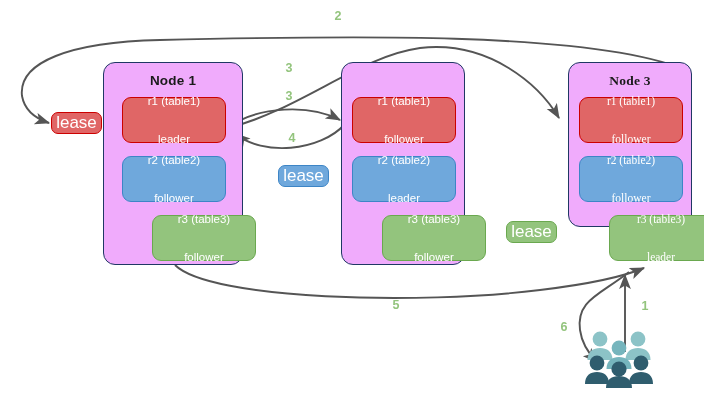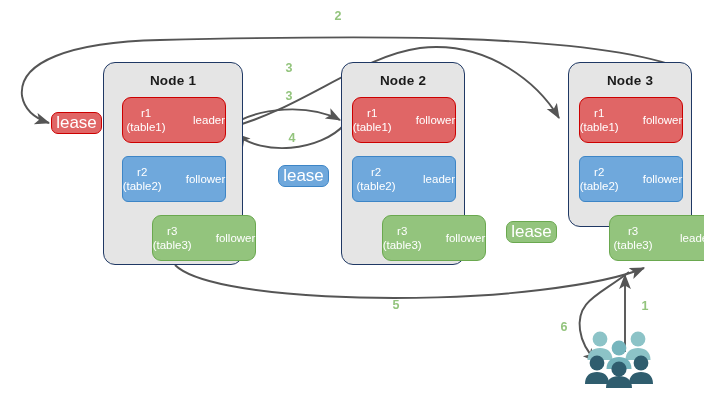--- a/index.html
+++ b/index.html
@@ -21,57 +21,56 @@
     top: 0;
     width: 704px;
     height: 405px;
     pointer-events: none;
   }
   .node-panel {
     position: absolute;
     box-sizing: border-box;
     border: 1.6px solid #1f3864;
     border-radius: 12px;
-    background: #e5e5e5;
+    background: #f0abfc;
   }
   .node-title {
     position: absolute;
     left: 0;
     right: 0;
     top: 10px;
     text-align: center;
     font-size: 13.5px;
     font-weight: bold;
     color: #1a1a1a;
     letter-spacing: .2px;
   }
   .replica {
     position: absolute;
     box-sizing: border-box;
     border-radius: 9px;
     display: flex;
-    flex-direction: row;
+    flex-direction: column;
     align-items: center;
     justify-content: center;
     color: #ffffff;
     font-size: 11.5px;
     line-height: 14px;
     text-align: center;
     border-width: 1.4px;
     border-style: solid;
     gap: 24px;
   }
   .rep-red {
     background: #e06666;
     border-color: #cc0000;
   }
   .rep-blue {
     background: #6fa8dc;
     border-color: #3d85c6;
-    border-radius: 6px;
   }
   .rep-green {
     background: #93c47d;
     border-color: #6aa84f;
     margin-left: 30px;
   }
   .lease-badge {
     position: absolute;
     box-sizing: border-box;
     border-radius: 7px;
@@ -132,36 +131,35 @@
       <span>r2 (table2)</span>
       <span>follower</span>
     </div>
     <div class="replica rep-green" style="left:18px; top:152px; width:104px; height:46px;">
       <span>r3 (table3)</span>
       <span>follower</span>
     </div>
   </div>
 
   <div class="node-panel" style="left:341px; top:62px; width:124px; height:203px;">
-    <div class="node-title">Node 2</div>
     <div class="replica rep-red" style="left:10px; top:34px; width:104px; height:46px;">
       <span>r1 (table1)</span>
       <span>follower</span>
     </div>
     <div class="replica rep-blue" style="left:10px; top:93px; width:104px; height:46px;">
       <span>r2 (table2)</span>
       <span>leader</span>
     </div>
     <div class="replica rep-green" style="left:10px; top:152px; width:104px; height:46px;">
       <span>r3 (table3)</span>
       <span>follower</span>
     </div>
   </div>
 
-  <div class="node-panel" style="left:568px; top:62px; width:124px; height:165px;">
+  <div class="node-panel" style="left:568px; top:62px; width:124px; height:165px;font-family:Liberation Serif, serif;">
     <div class="node-title">Node 3</div>
     <div class="replica rep-red" style="left:10px; top:34px; width:104px; height:46px;">
       <span>r1 (table1)</span>
       <span>follower</span>
     </div>
     <div class="replica rep-blue" style="left:10px; top:93px; width:104px; height:46px;">
       <span>r2 (table2)</span>
       <span>follower</span>
     </div>
     <div class="replica rep-green" style="left:10px; top:152px; width:104px; height:46px;">

